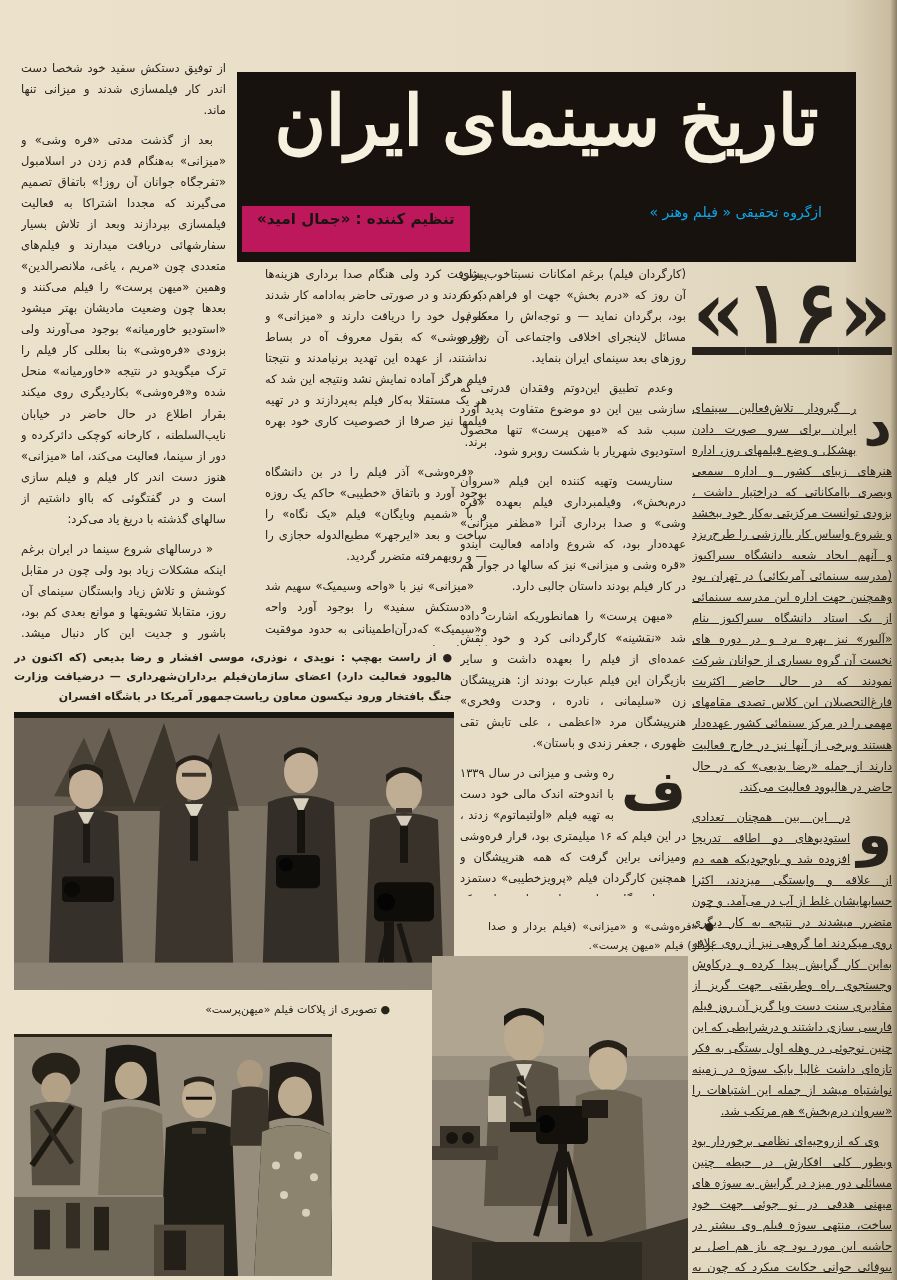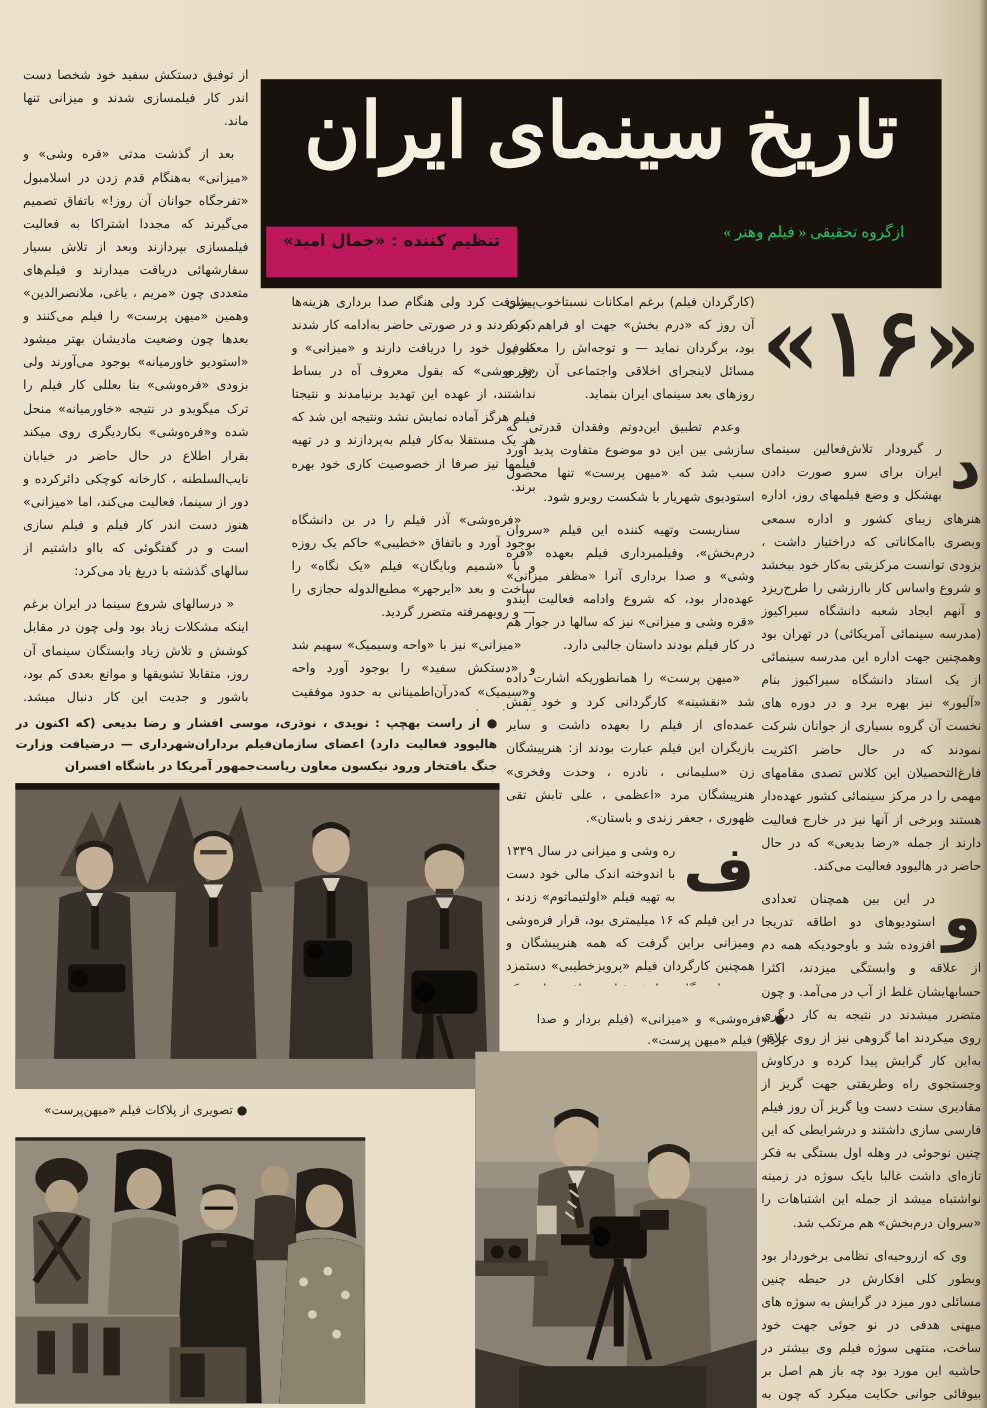--- a/index.html
+++ b/index.html
@@ -14,38 +14,38 @@
     background:linear-gradient(90deg,rgba(0,0,0,0) 0%,rgba(40,30,15,.38) 100%); }
 
   
   .col { position:absolute; text-align:justify; font-size:11.5px; line-height:1.83; overflow:hidden; }
   .col p { margin-bottom:9px; text-indent:13px; }
   .col p.flush { text-indent:0; }
   .dropcap { float:right; font-weight:bold; font-size:56px; line-height:.88; margin:3px 0 0 7px; }
   .col1 { right:671px; left:21px; top:58px; height:588px; width:auto; }
   .col2 { left:234px; top:264px; width:222px; height:382px;margin-left:31px; }
   .col3 { left:460px; top:264px; width:226px; height:632px; }
-  .col4 { left:692px; top:250px; width:200px; height:1030px; }
+  .col4 { left:692px; top:250px; width:200px; height:1030px;text-decoration:underline; }
 
   
   .masthead { position:absolute; left:237px; top:72px; width:619px; height:190px; background:#17120d; }
   .mag-title { position:absolute; top:2px; left:8px; right:8px; text-align:center;
-    font-family:Liberation Serif, serif; font-weight:bold; font-size:70px; line-height:1.35;
+    font-family:Liberation Sans, sans-serif; font-weight:bold; font-size:70px; line-height:1.35;
     color:#f6f0df; letter-spacing:-3px; white-space:nowrap; }
-  .research-group { position:absolute; right:34px; bottom:42px; color:#22c55e; font-size:14px;font-family:Liberation Serif, serif; }
+  .research-group { position:absolute; right:34px; bottom:42px; color:#0ea5e9; font-size:14px; }
   .editor-box { position:absolute; left:5px; bottom:10px; background:#be185d; color:#1a1510;
     padding:4px 15px 24px; font-size:15px; font-weight:bold; }
 
   .big-number { font-size:86px; font-weight:bold; text-align:center; line-height:1.45;
     height:148px; overflow:hidden; font-family:"DejaVu Serif", serif; }
 
   
   .caption { position:absolute; font-size:11px; line-height:1.75; text-align:justify; }
   .cap-officers { left:14px; top:648px; width:438px; height:64px; overflow:hidden;font-weight:bold; }
-  .cap-poster { left:40px; top:1000px; width:350px; text-align:left; }
+  .cap-poster { left:40px; top:1000px; width:350px; text-align:right; }
   .cap-crew { left:488px; top:901px; width:226px; height:52px; overflow:hidden;margin-top:16px; }
 
   
   .photo { position:absolute; overflow:hidden; background:#7d7468; }
   .photo svg { display:block; width:100%; height:100%; }
   .photo-officers { left:14px; top:712px; width:440px; height:278px; border-top:6px solid #191511; }
   .photo-poster { left:14px; top:1034px; width:318px; height:242px; border-top:3px solid #2a241c; }
   .photo-crew { left:432px; top:956px; width:256px; height:324px; }
 </style>
 </head>

